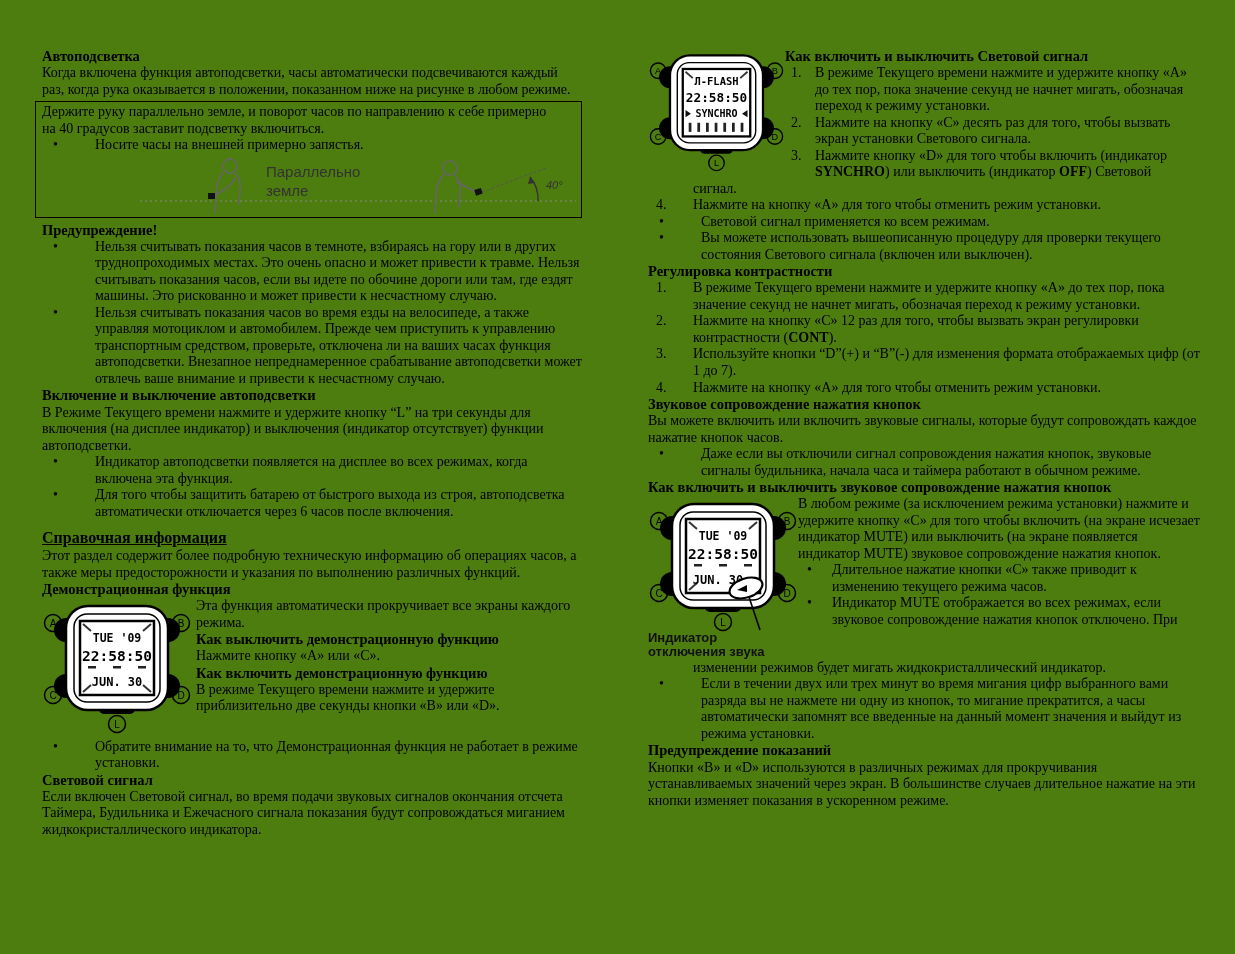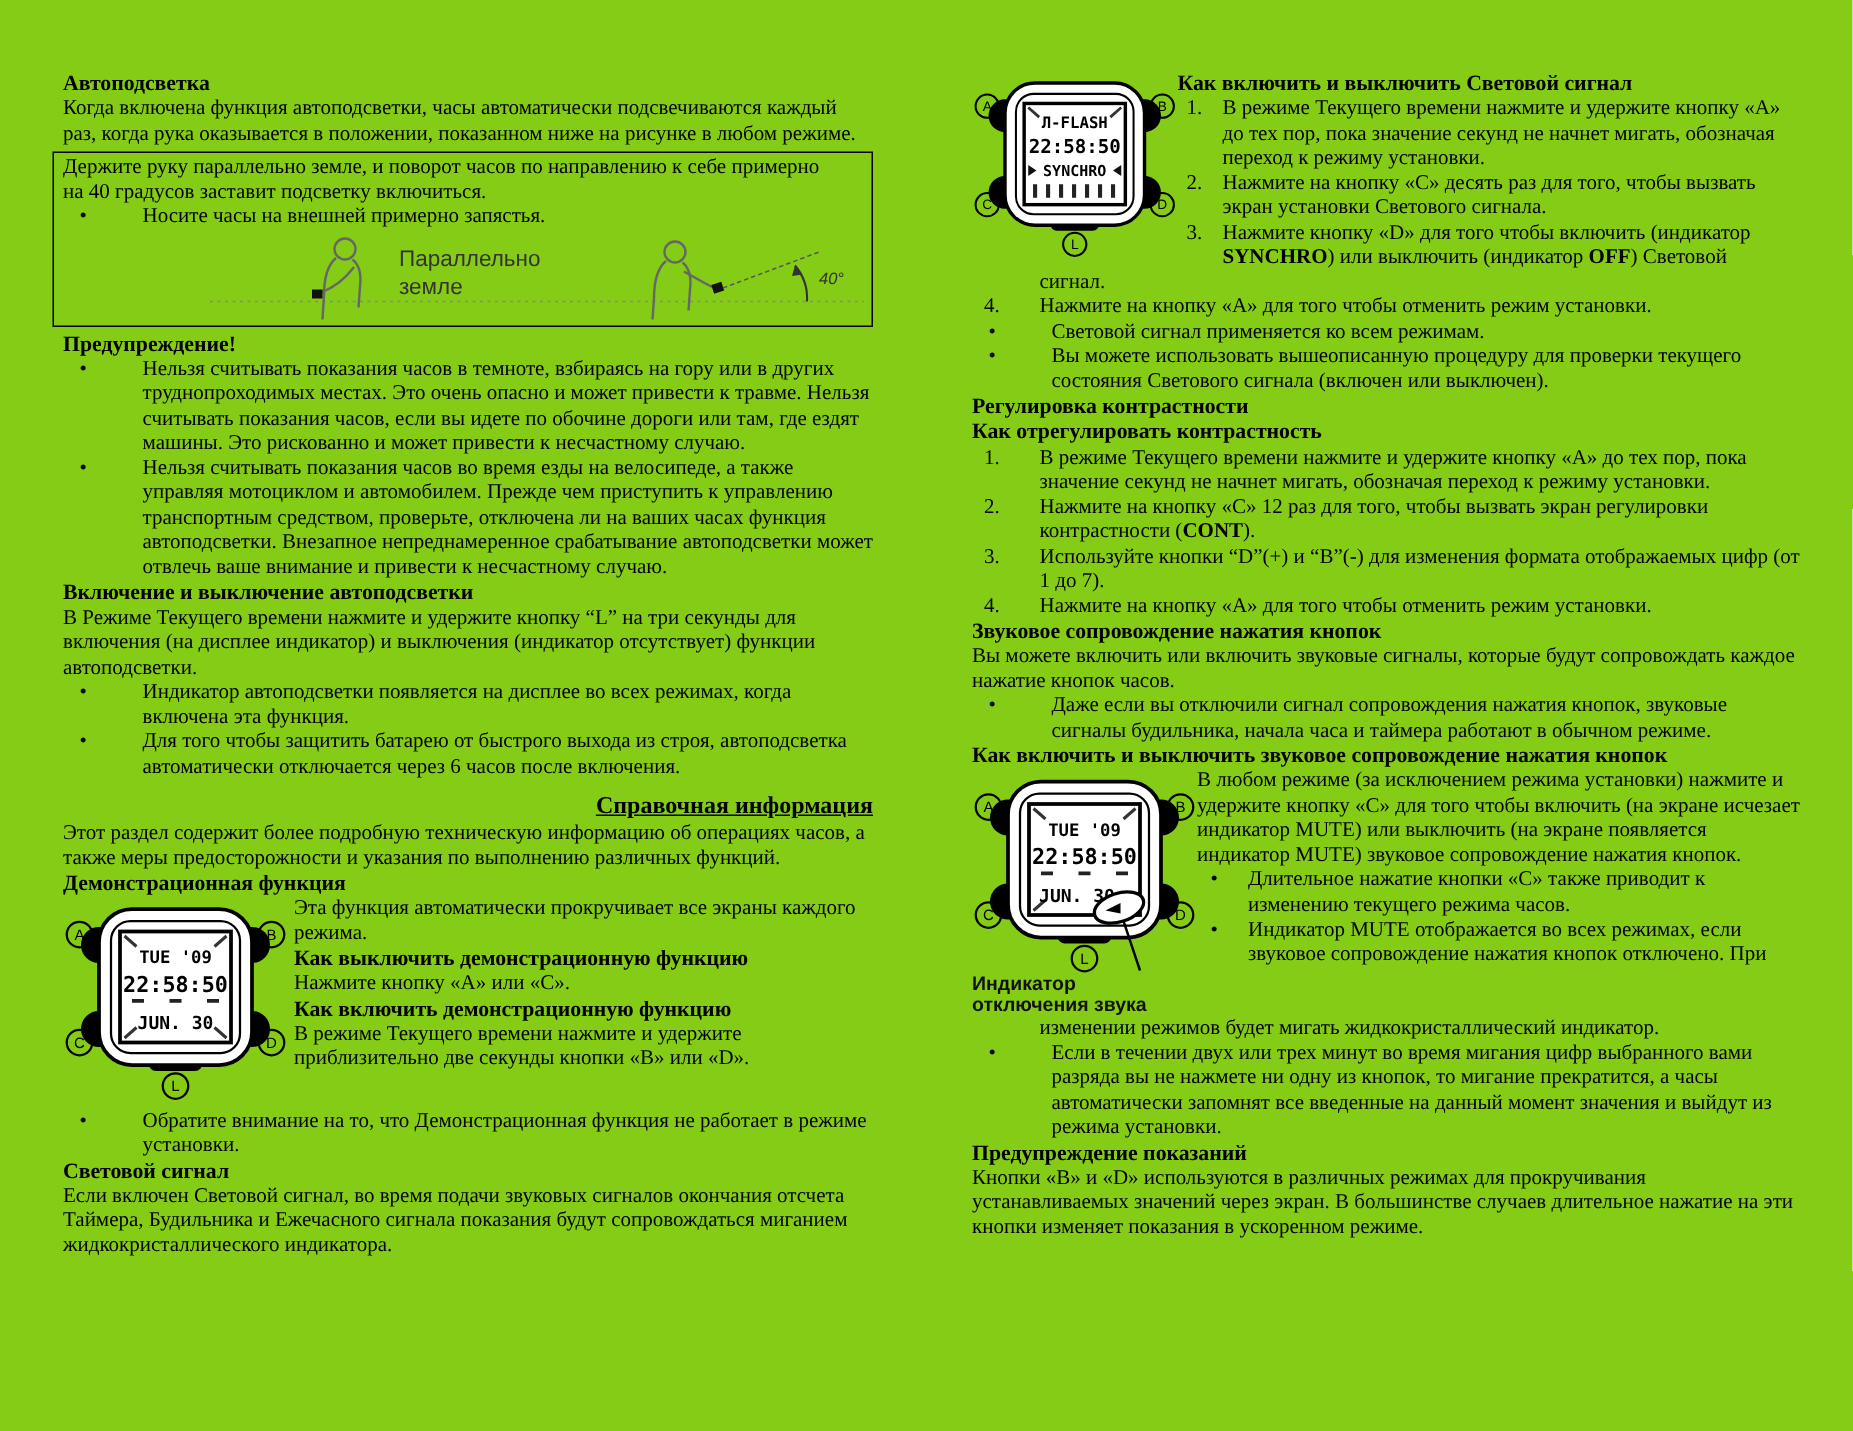--- a/index.html
+++ b/index.html
@@ -1,23 +1,23 @@
 <!DOCTYPE html>
 <html><head>
 <meta charset="utf-8">
 <style>
   html,body{margin:0;padding:0;background:#fff;}
-  .page{position:relative;width:1235px;height:954px;background:#84cc16;overflow:hidden;
+  .page{position:relative;width:1235px;height:954px;background:#4d7c0f;overflow:hidden;
         font-family:"Liberation Serif",serif;font-size:14px;line-height:1.18;color:#000;}
   .col{position:absolute;top:48px;}
   .col-left{left:42px;width:540px;}
   .col-right{left:648px;width:552px;}
   p{margin:0;}
   .h3{font-weight:700;margin:0;font-size:14.5px;}
-  .sec-title{font-weight:700;font-size:16px;text-decoration:underline;margin:9px 0 0 0;text-align:right;}
+  .sec-title{font-weight:700;font-size:16px;text-decoration:underline;margin:9px 0 0 0;}
   .b-item{display:flex;}
   .b-item .dot{flex:0 0 53px;padding-left:11px;box-sizing:border-box;}
   .b-item .txt{flex:1;}
   .b-item.sm .dot{flex:0 0 34px;padding-left:9px;}
   .n-item{display:flex;}
   .n-num{flex:0 0 45px;padding-left:8px;box-sizing:border-box;}
   .n-item.nr .n-num{flex:0 0 30px;padding-left:6px;}
   .n-txt{flex:1;}
   .cont{margin-left:45px;}
   .row{display:flex;align-items:flex-start;}
@@ -228,21 +228,20 @@
     <div class="b-item">
       <span class="dot">•</span>
       <span class="txt">Световой сигнал применяется ко всем режимам.</span>
     </div>
     <div class="b-item">
       <span class="dot">•</span>
       <span class="txt">Вы можете использовать вышеописанную процедуру для проверки текущего состояния Светового сигнала (включен или выключен).</span>
     </div>
 
     <p class="h3">Регулировка контрастности</p>
-    <p class="h3">Как отрегулировать контрастность</p>
     <div class="n-item">
       <span class="n-num">1.</span>
       <span class="n-txt">В режиме Текущего времени нажмите и удержите кнопку «А»  до тех пор, пока значение секунд не начнет мигать, обозначая переход к режиму установки.</span>
     </div>
     <div class="n-item">
       <span class="n-num">2.</span>
       <span class="n-txt"><span>Нажмите на кнопку «С» 12 раз для того, чтобы вызвать экран регулировки контрастности (</span><span style="font-weight: 700;">CONT</span><span>).</span></span>
     </div>
     <div class="n-item">
       <span class="n-num">3.</span>

